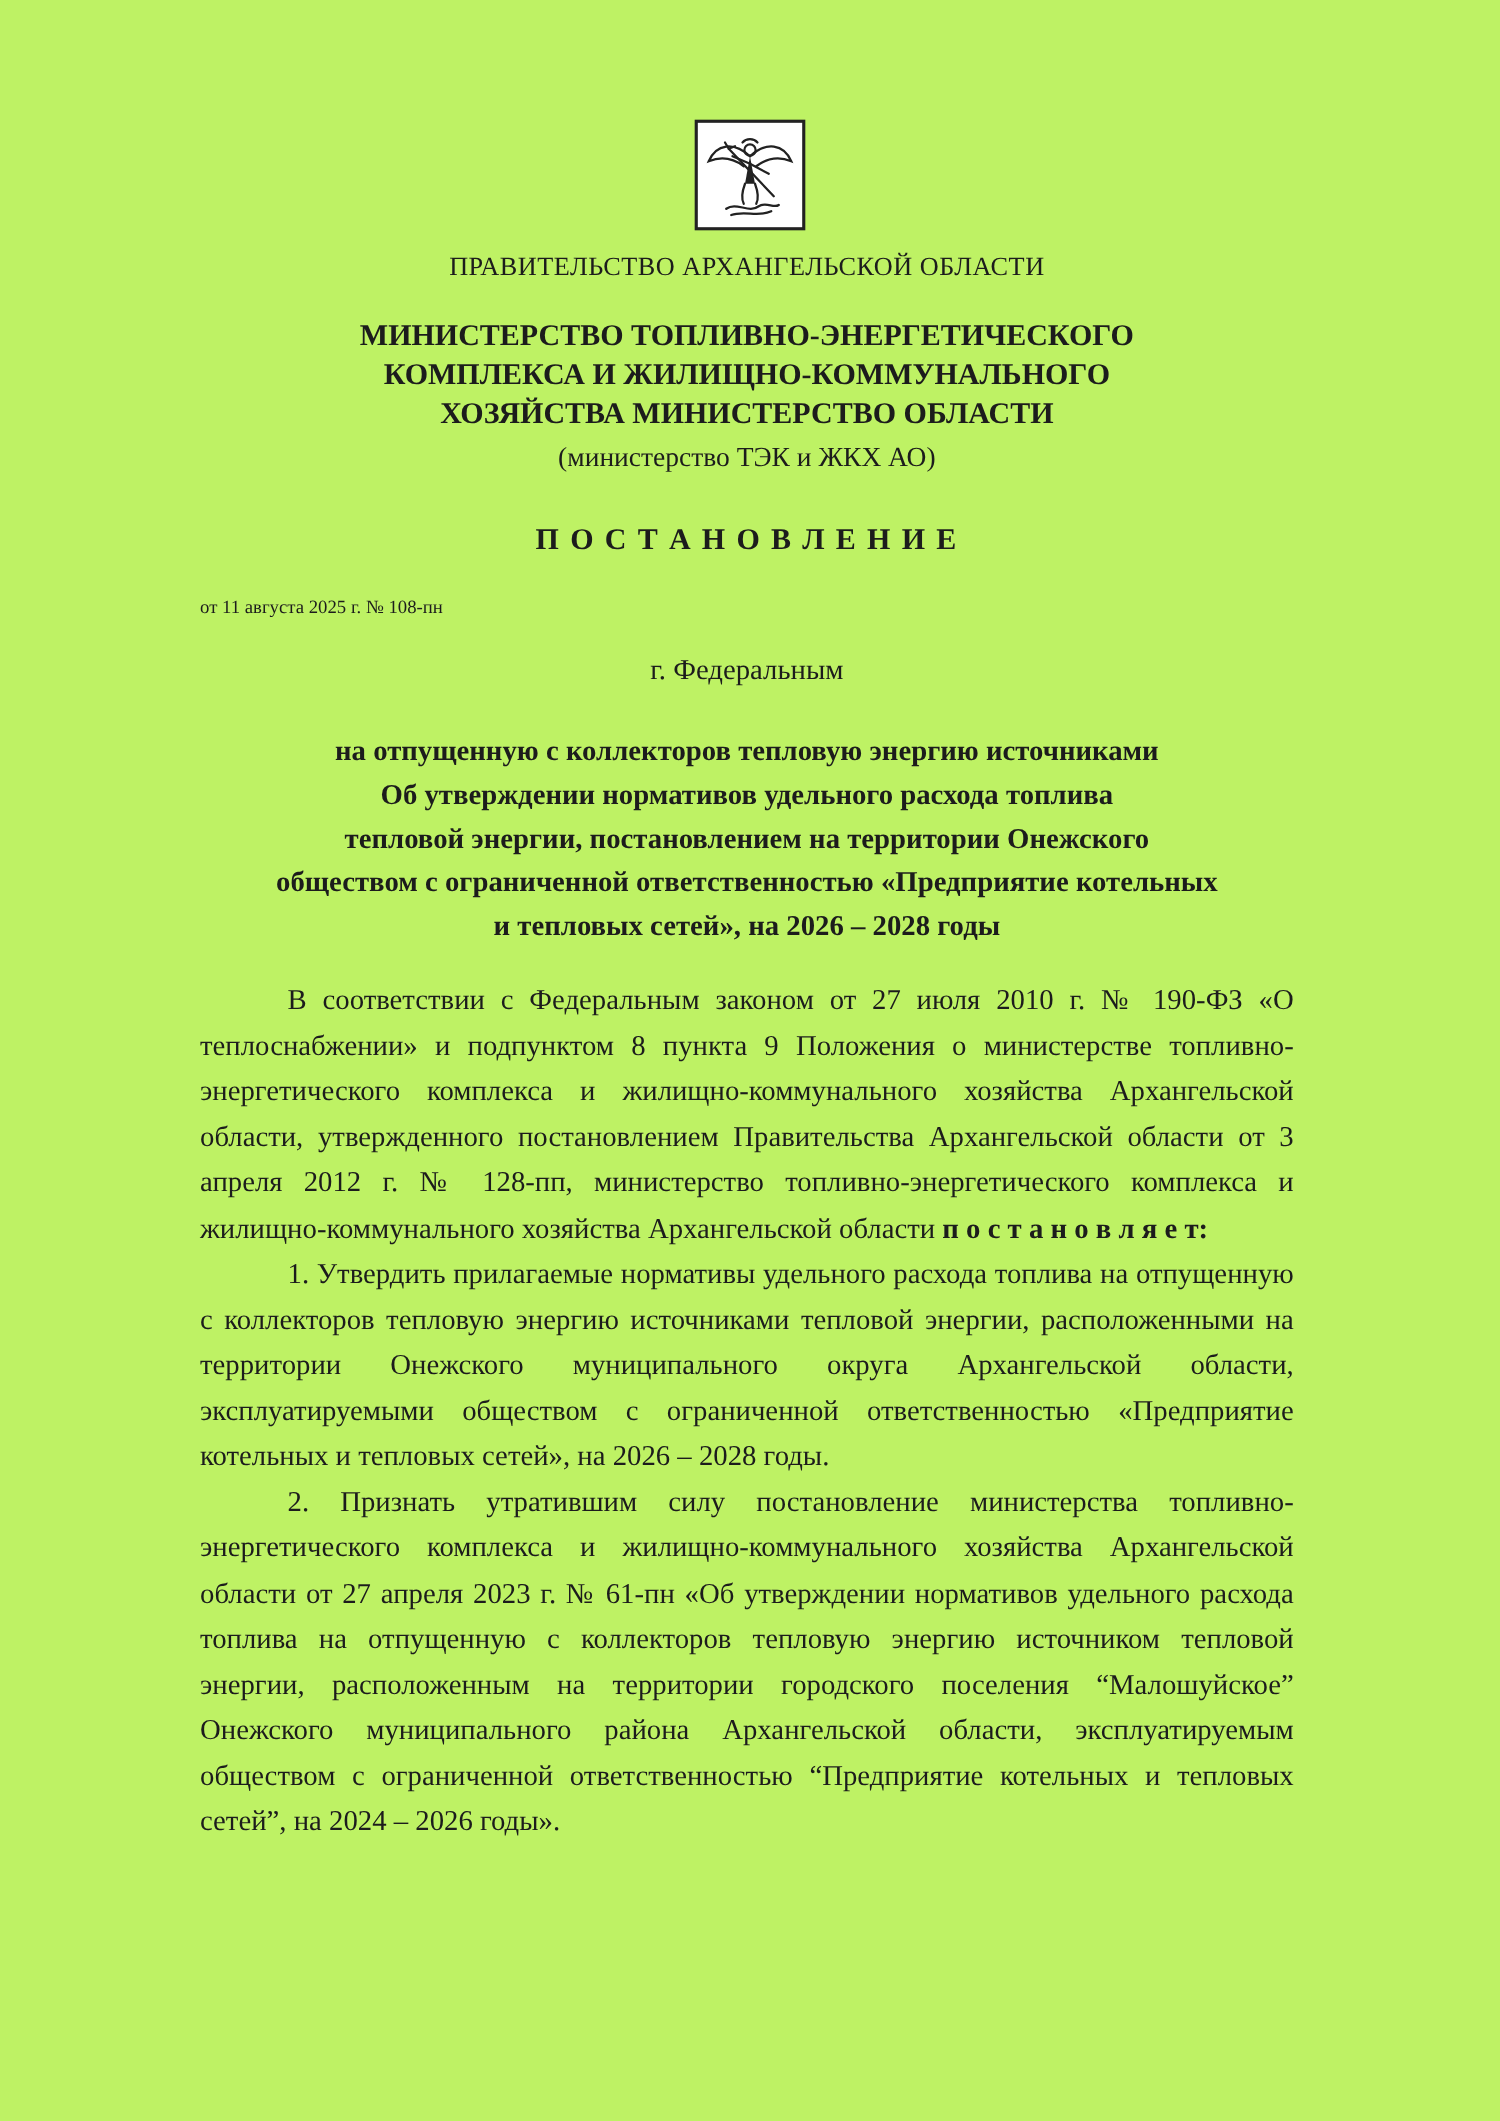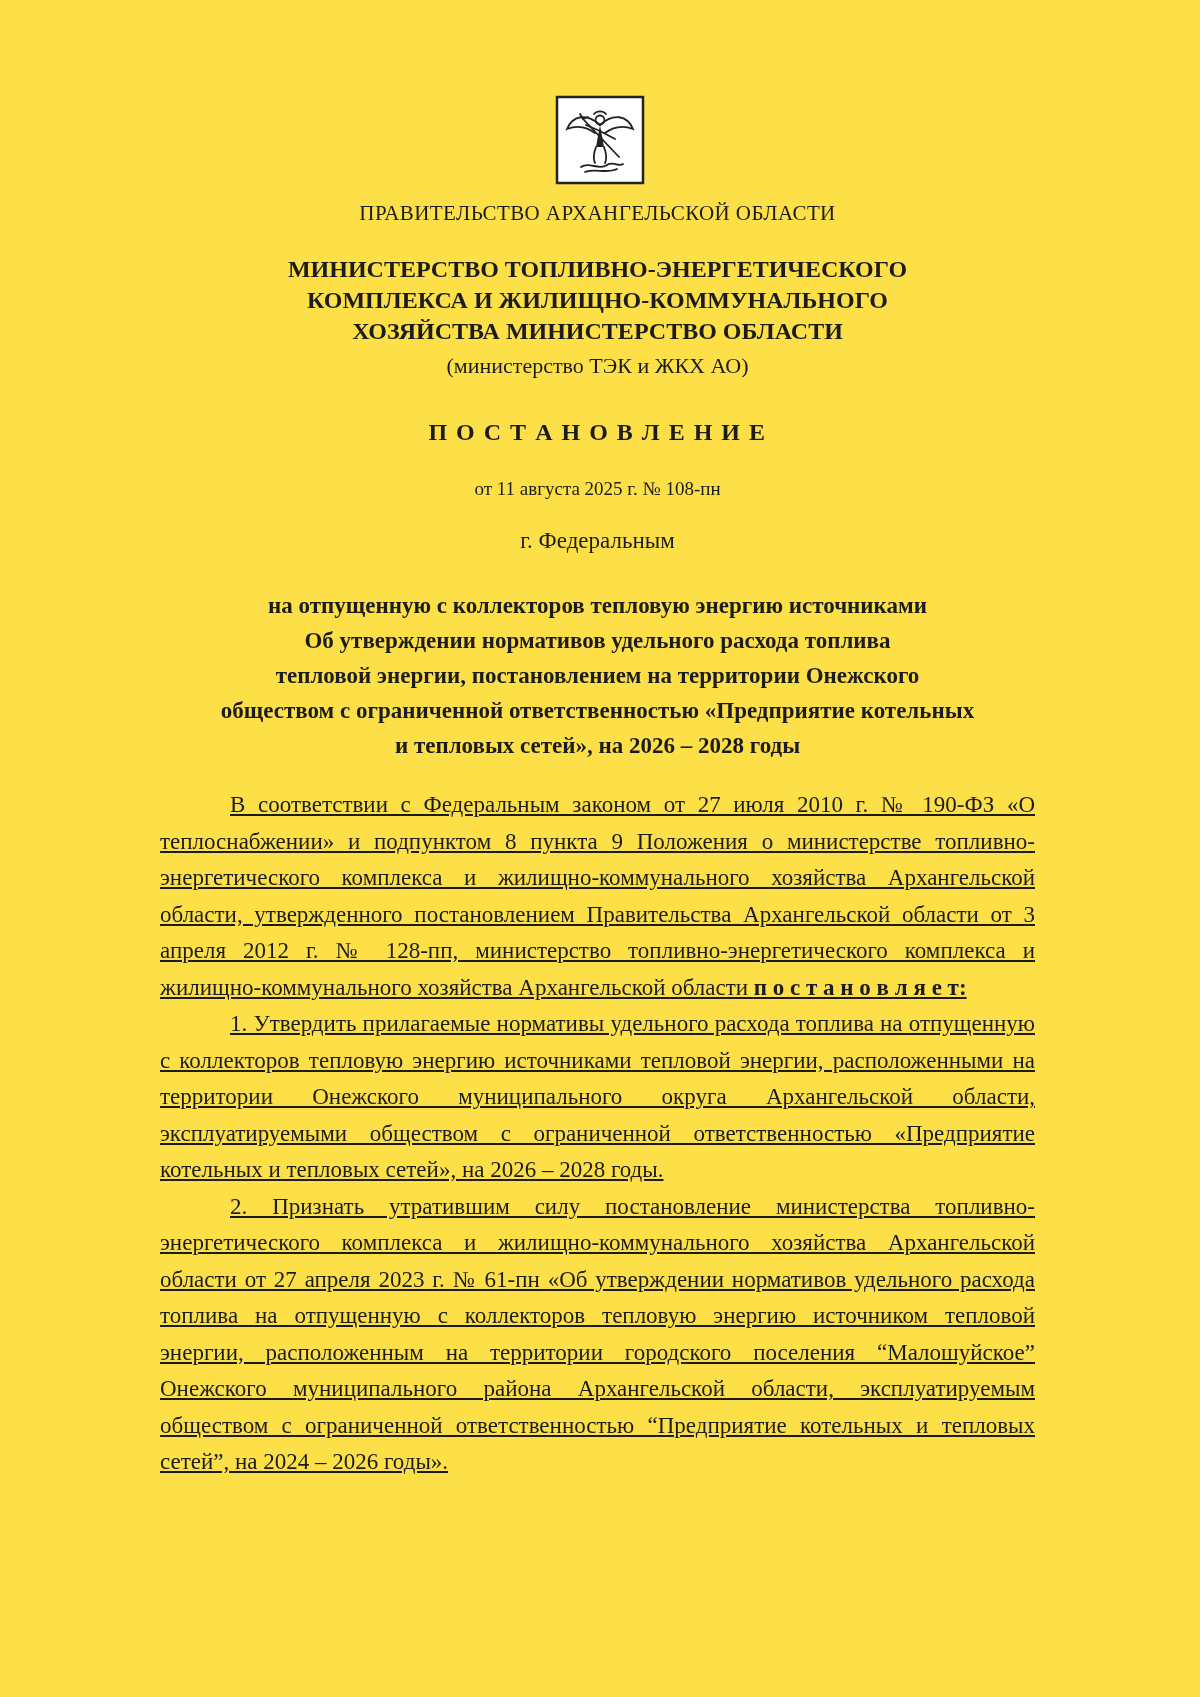--- a/index.html
+++ b/index.html
@@ -3,21 +3,21 @@
 <meta charset="utf-8">
 <style>
   html, body {
     margin: 0;
     padding: 0;
     background: #ffffff;
   }
   .page {
     width: 1200px;
     height: 1697px;
-    background: #fde047;
+    background: #bef264;
     font-family: "Liberation Serif", "DejaVu Serif", serif;
     color: #1c1c1c;
     position: relative;
     overflow: hidden;
     box-sizing: border-box;
   }
   .content {
     padding: 0 165px 0 160px;
     box-sizing: border-box;
   }
@@ -48,40 +48,39 @@
   }
   .doc-type {
     margin-top: 38px;
     text-align: center;
     font-weight: bold;
     font-size: 24px;
     letter-spacing: 1.5px;
   }
   .date-line {
     margin-top: 32px;
-    text-align: center;
-    font-size: 19px;
+    text-align: left;
+    font-size: 15px;
   }
   .city-line {
     margin-top: 28px;
     text-align: center;
     font-size: 23px;
   }
   .doc-title {
     margin-top: 34px;
     text-align: center;
     font-weight: bold;
     font-size: 23px;
     line-height: 35px;
   }
   .body-text {
     margin-top: 24px;
     font-size: 23px;
     line-height: 36.5px;
-    text-decoration: underline;
   }
   .body-text p {
     margin: 0;
     text-align: justify;
     text-indent: 70px;
   }
   .verb-bold {
     font-weight: bold;
   }
 </style>

